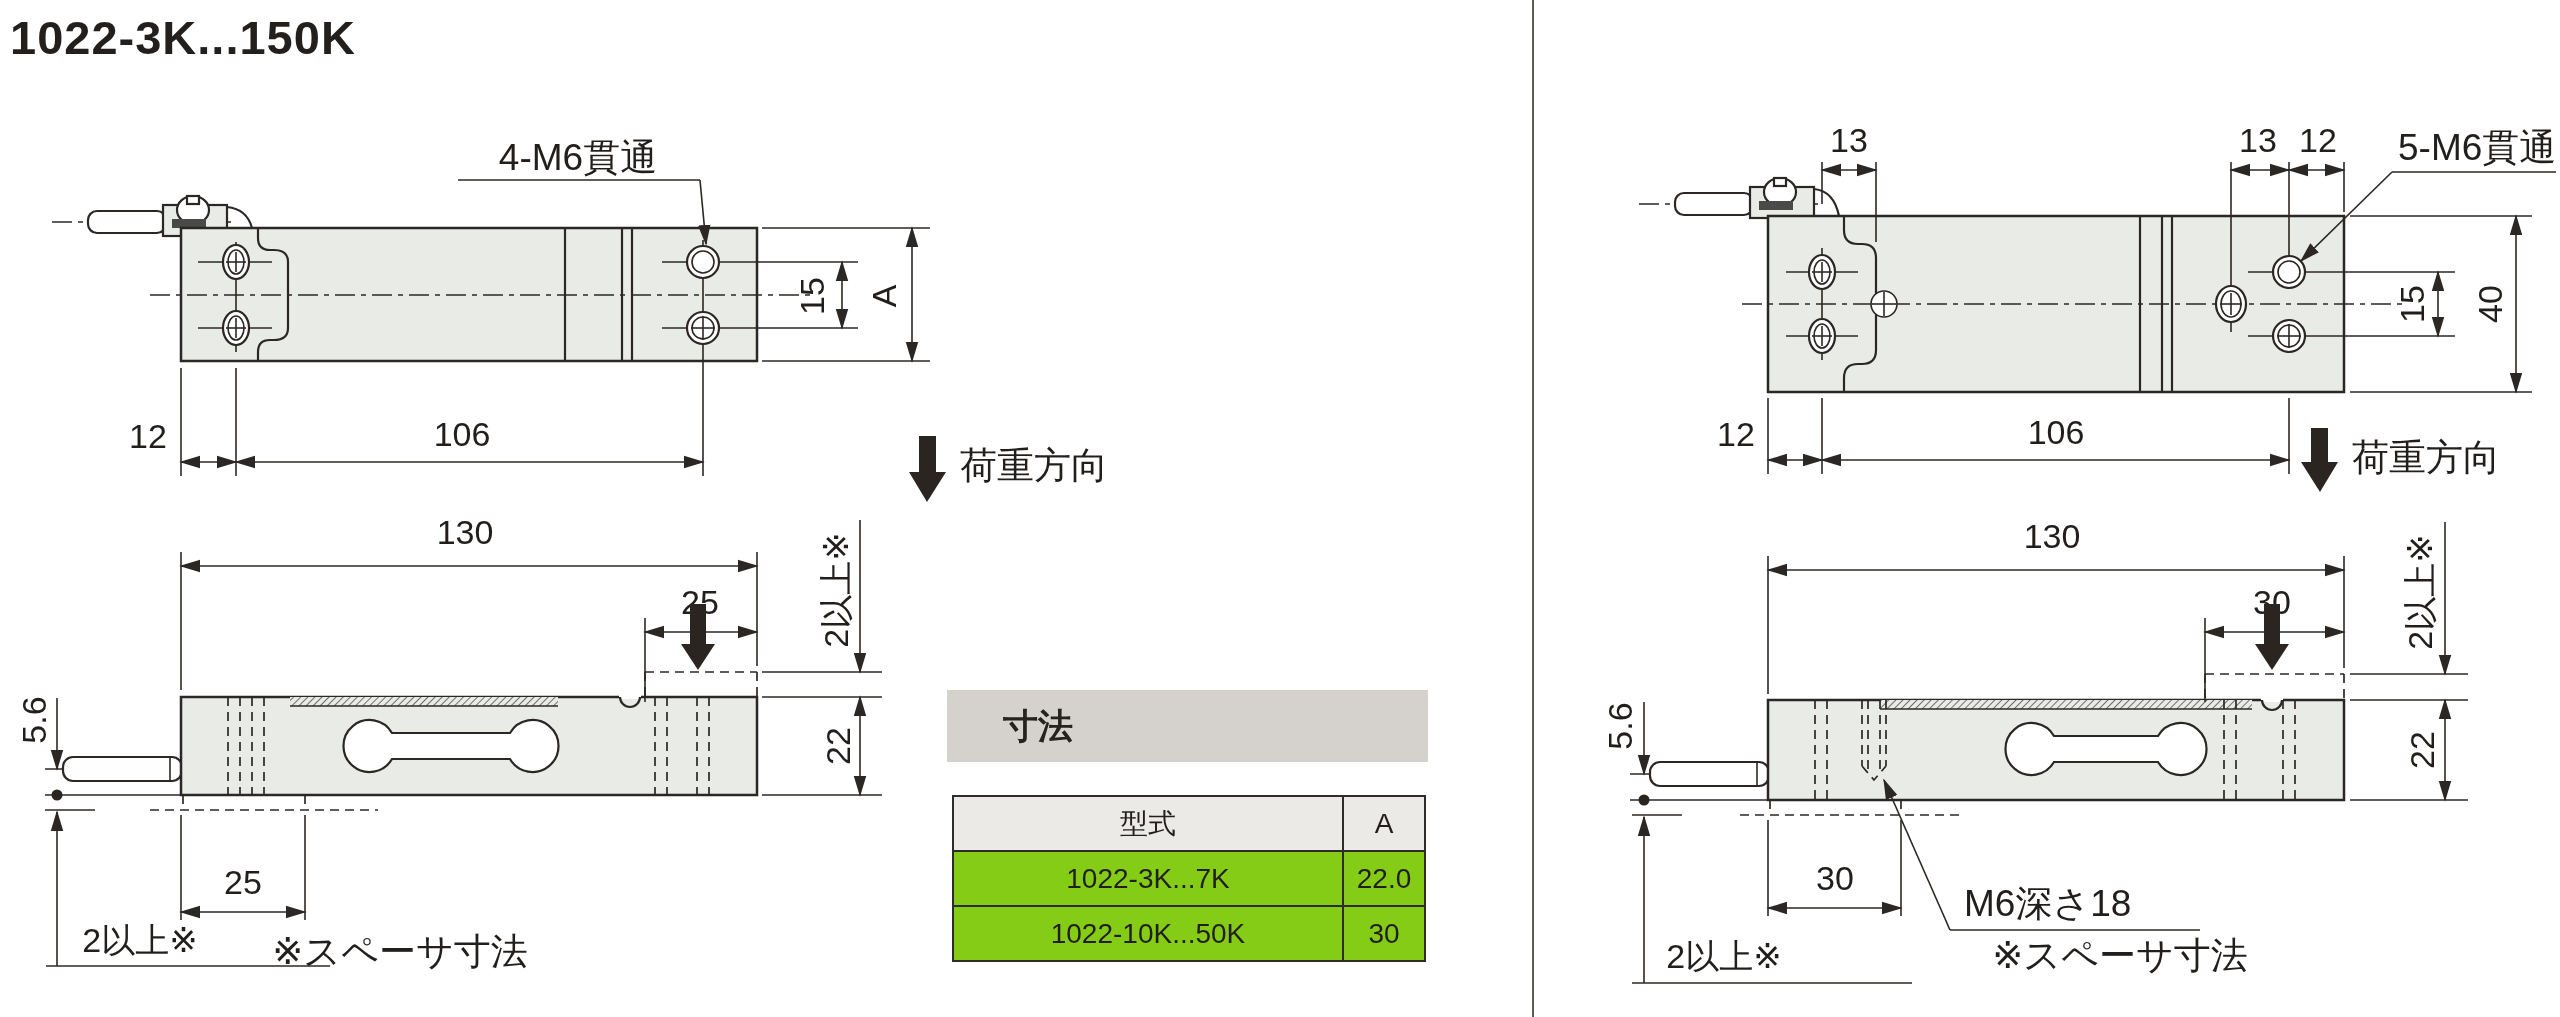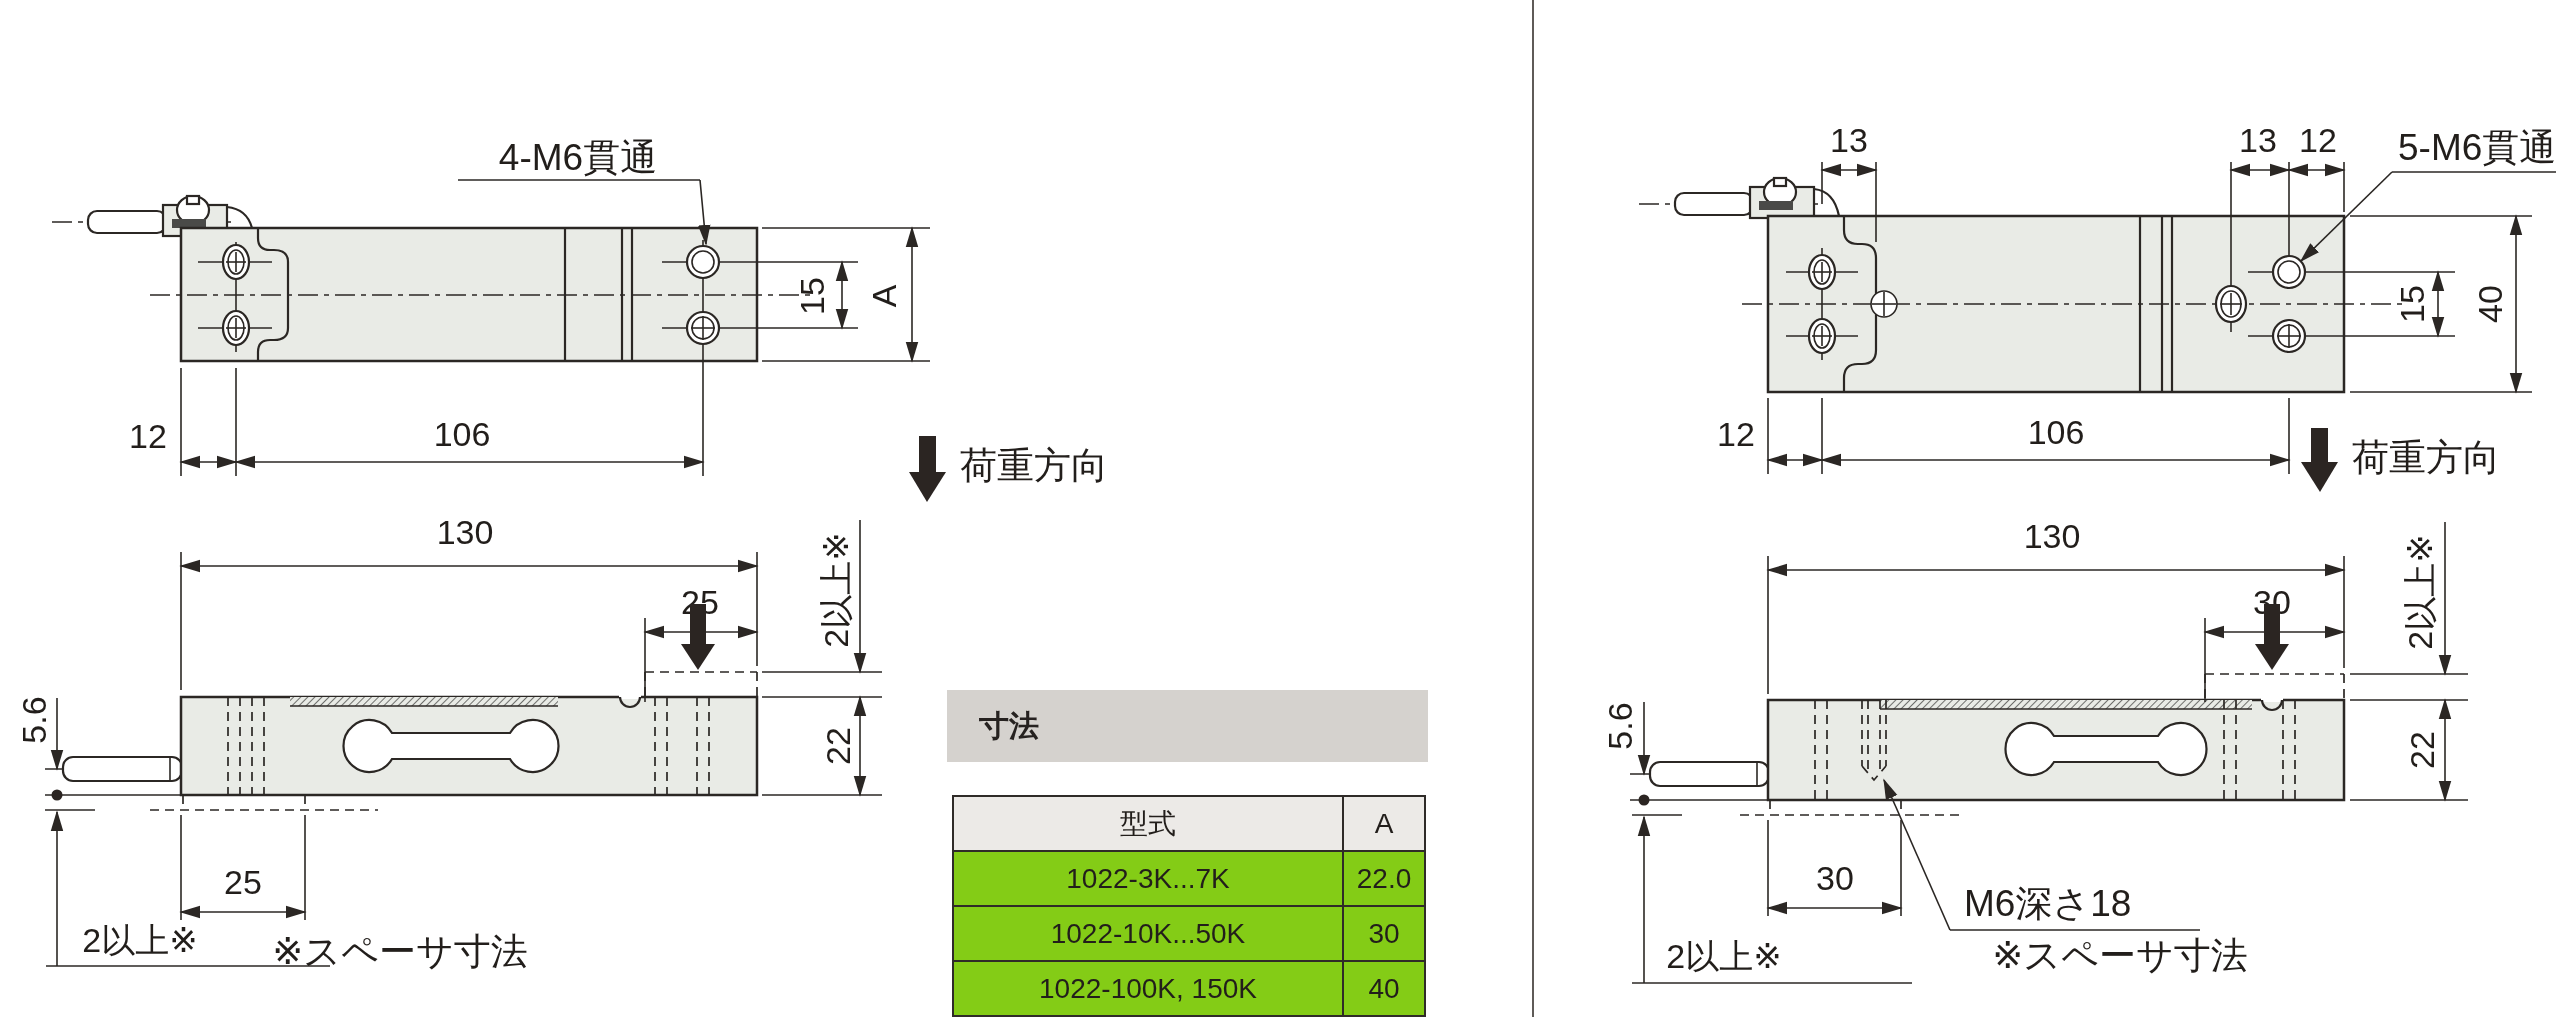--- a/index.html
+++ b/index.html
@@ -14,34 +14,35 @@
   .ol2  {stroke:#2b2724;stroke-width:2.2;fill:none;}
   .thin {stroke:#2b2724;stroke-width:1.6;fill:none;}
   .cl   {stroke:#2b2724;stroke-width:1.5;fill:none;stroke-dasharray:20 6 5 6;}
   .hid  {stroke:#2b2724;stroke-width:1.7;fill:none;stroke-dasharray:9 6;}
   .dim  {stroke:#2b2724;stroke-width:1.6;fill:none;}
   .bodyfill{fill:#e9ebe6;}
   .whitefill{fill:#ffffff;}
   .blk{fill:#2b2522;}
   
   .dim-bar{left:947px;top:690px;width:481px;height:72px;background:#d5d2ce;display:flex;align-items:center;}
-  .dim-bar span{font-size:30px;font-weight:bold;margin-left:32px;color:#262220;}
+  .dim-bar span{font-size:35px;font-weight:bold;margin-left:56px;color:#262220;}
   table.spec{position:absolute;left:952px;top:795px;width:474px;border-collapse:collapse;
              font-size:28px;color:#221e1b;table-layout:fixed;}
   table.spec th,table.spec td{border:2.5px solid #2f2b28;text-align:center;padding:0;height:53px;}
   table.spec th{background:#eceae7;font-weight:normal;}
   table.spec td{background:#84cc16;}
   .colA{width:80px;}
   .divider{left:1532px;top:0;width:2px;height:1017px;background:#5f5b58;}
 </style>
 </head>
 <body>
 
 <div class="canvas">
 
+  <div class="abs title" style="left:10px;top:10px;">1022-3K...150K</div>
   <div class="abs divider"></div>
 
   <svg class="abs" style="left:0;top:0;" width="2560" height="1017" viewBox="0 0 2560 1017">
     <defs>
       <marker id="arr" viewBox="0 0 12 8" refX="11" refY="4" markerWidth="13" markerHeight="9" orient="auto-start-reverse">
           <path d="M12,4 L0,0.4 L0,7.6 Z" fill="#2b2724"></path>
         </marker>
       <pattern id="hatchA" patternUnits="userSpaceOnUse" width="9" height="9" patternTransform="rotate(45)">
         <rect width="9" height="9" fill="#e9ebe6"></rect>
         <line x1="0" y1="0" x2="0" y2="9" stroke="#4a4a48" stroke-width="1.1"></line>
@@ -393,20 +394,16 @@
       <th class="colA">A</th>
     </tr>
     <tr>
       <td>1022-3K...7K</td>
       <td>22.0</td>
     </tr>
     <tr>
       <td>1022-10K...50K</td>
       <td>30</td>
     </tr>
-    <tr>
-      <td>1022-100K, 150K</td>
-      <td>40</td>
-    </tr>
   </tbody>
     </table>
 
 </div>
 
 </body></html>

